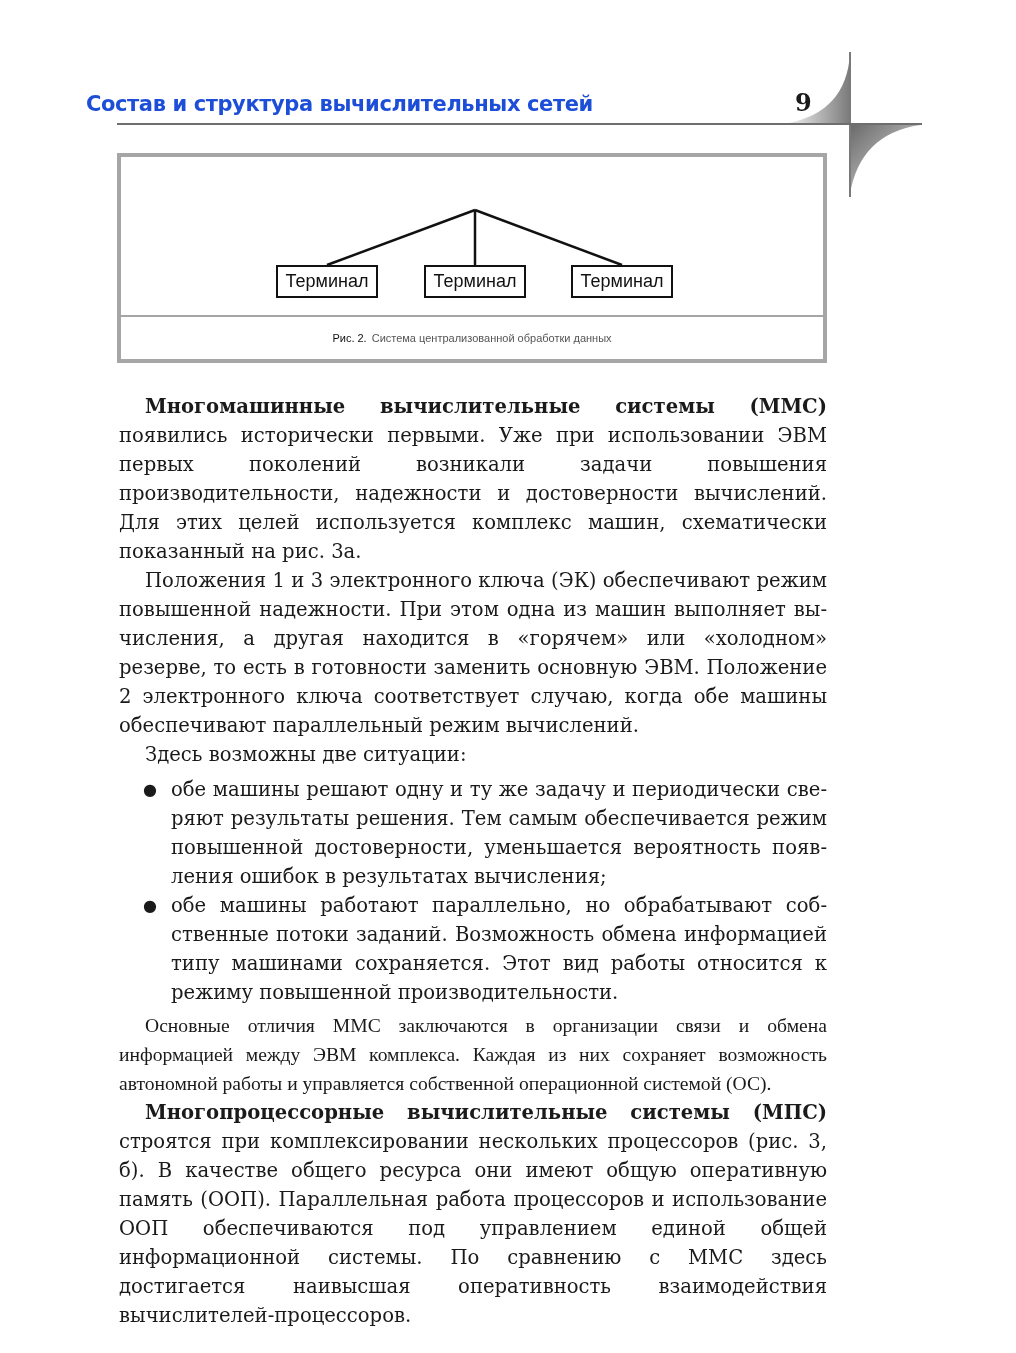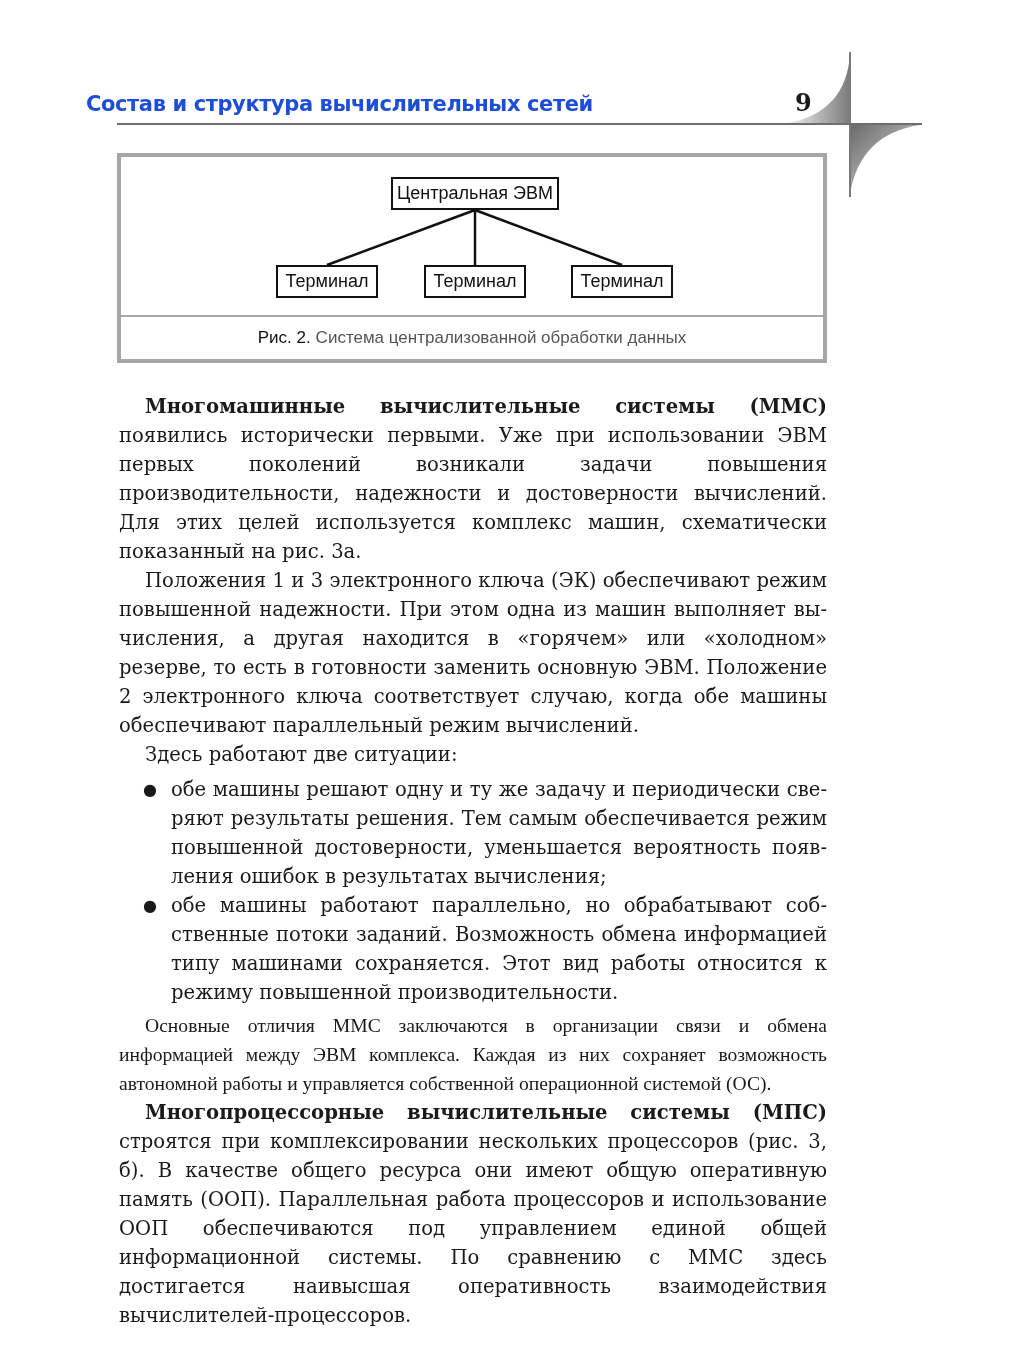--- a/index.html
+++ b/index.html
@@ -78,21 +78,21 @@
     .figure-caption {
       position: absolute;
       left: 0;
       top: 160px;
       width: 702px;
       height: 42px;
       display: flex;
       align-items: center;
       justify-content: center;
       font-family: "Liberation Sans", "DejaVu Sans", sans-serif;
-      font-size: 17px;
+      font-size: 11px;
       color: #555;
     }
     .figure-caption .cap-label {
       color: #111;
       margin-right: 5px;
     }
     .node {
       position: absolute;
       border: 2px solid #111;
       background: #fff;
@@ -165,35 +165,34 @@
 </svg>
 <div class="page-number">9</div>
 
 <div class="figure">
   <div class="figure-diagram">
     <svg width="702" height="158" style="position:absolute;left:0;top:0">
       <line x1="354" y1="53" x2="206" y2="108" stroke="#111" stroke-width="2.5"></line>
       <line x1="354" y1="53" x2="354" y2="108" stroke="#111" stroke-width="2.5"></line>
       <line x1="354" y1="53" x2="501" y2="108" stroke="#111" stroke-width="2.5"></line>
     </svg>
-    <div class="node node-central">Центральная ЭВМ</div>
     <div class="node node-t1">Терминал</div>
     <div class="node node-t2">Терминал</div>
     <div class="node node-t3">Терминал</div>
   </div>
   <div class="figure-divider"></div>
   <div class="figure-caption">
     <span class="cap-label">Рис. 2.</span>
     <span>Система централизованной обработки данных</span>
   </div>
 </div>
 
 <div class="body-text">
   <p><b>Многомашинные вычислительные системы (ММС)</b><span> появились исторически первыми. Уже при использовании ЭВМ первых поко­лений возникали задачи повышения производительности, надеж­ности и достоверности вычислений. Для этих целей используется комплекс машин, схематически показанный на рис. 3а.</span></p>
   <p>Положения 1 и 3 электронного ключа (ЭК) обеспечивают режим повышенной надежности. При этом одна из машин выполняет вы­числения, а другая находится в «горячем» или «холодном» резерве, то есть в готовности заменить основную ЭВМ. Положение 2 элект­ронного ключа соответствует случаю, когда обе машины обеспечи­вают параллельный режим вычислений.</p>
-  <p>Здесь работают две ситуации:</p>
+  <p>Здесь возможны две ситуации:</p>
   <ul>
     <li><span class="bullet">●</span><span>обе машины решают одну и ту же задачу и периодически све­ряют результаты решения. Тем самым обеспечивается режим повышенной достоверности, уменьшается вероятность появ­ления ошибок в результатах вычисления;</span></li>
     <li><span class="bullet">●</span><span>обе машины работают параллельно, но обрабатывают соб­ственные потоки заданий. Возможность обмена информацией типу машинами сохраняется. Этот вид работы относится к режиму повышенной производительности.</span></li>
   </ul>
   <p class="sp">Основные отличия ММС заключаются в организации связи и об­мена информацией между ЭВМ комплекса. Каждая из них сохраня­ет возможность автономной работы и управляется собственной операционной системой (ОС).</p>
   <p><b>Многопроцессорные вычислительные системы (МПС)</b><span> стро­ятся при комплексировании нескольких процессоров (рис. 3, б). В качестве общего ресурса они имеют общую оперативную память (ООП). Параллельная работа процессоров и использование ООП обеспечиваются под управлением единой общей информационной системы. По сравнению с ММС здесь достигается наивысшая опе­ративность взаимодействия вычислителей-процессоров.</span></p>
 </div>
 
 </body></html>

